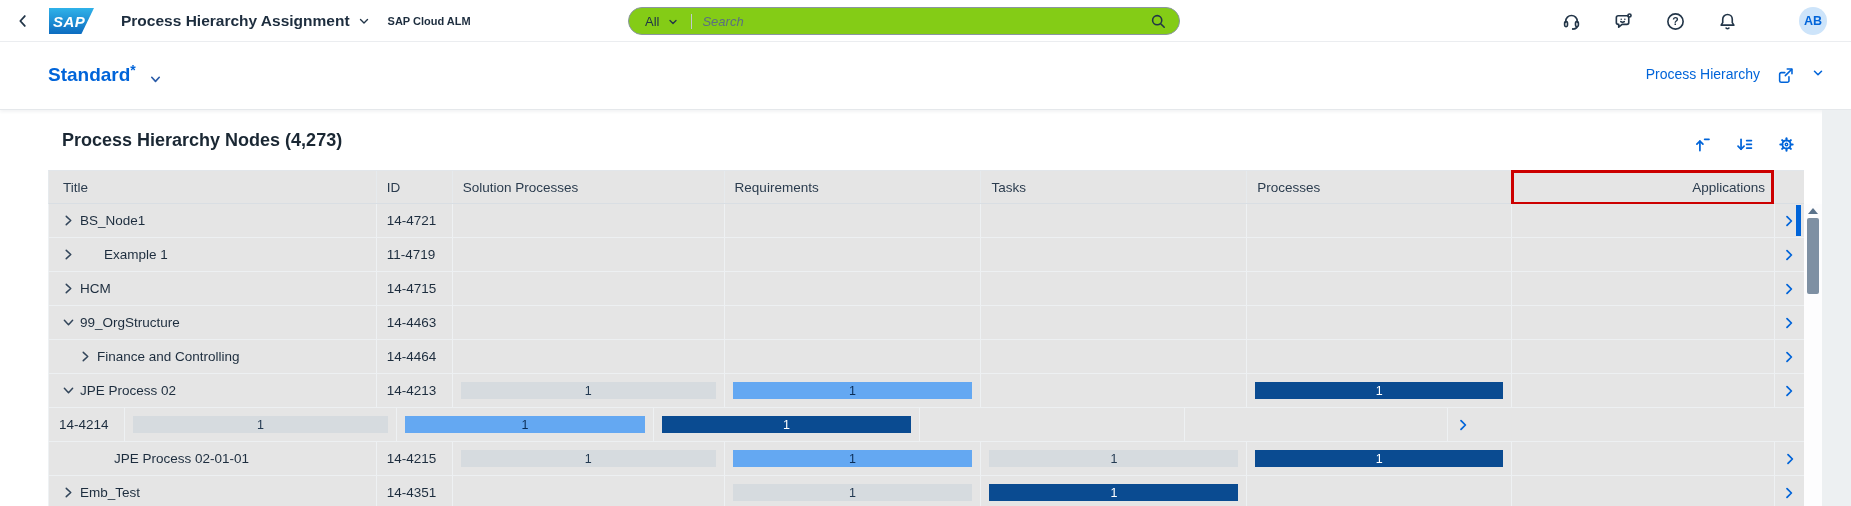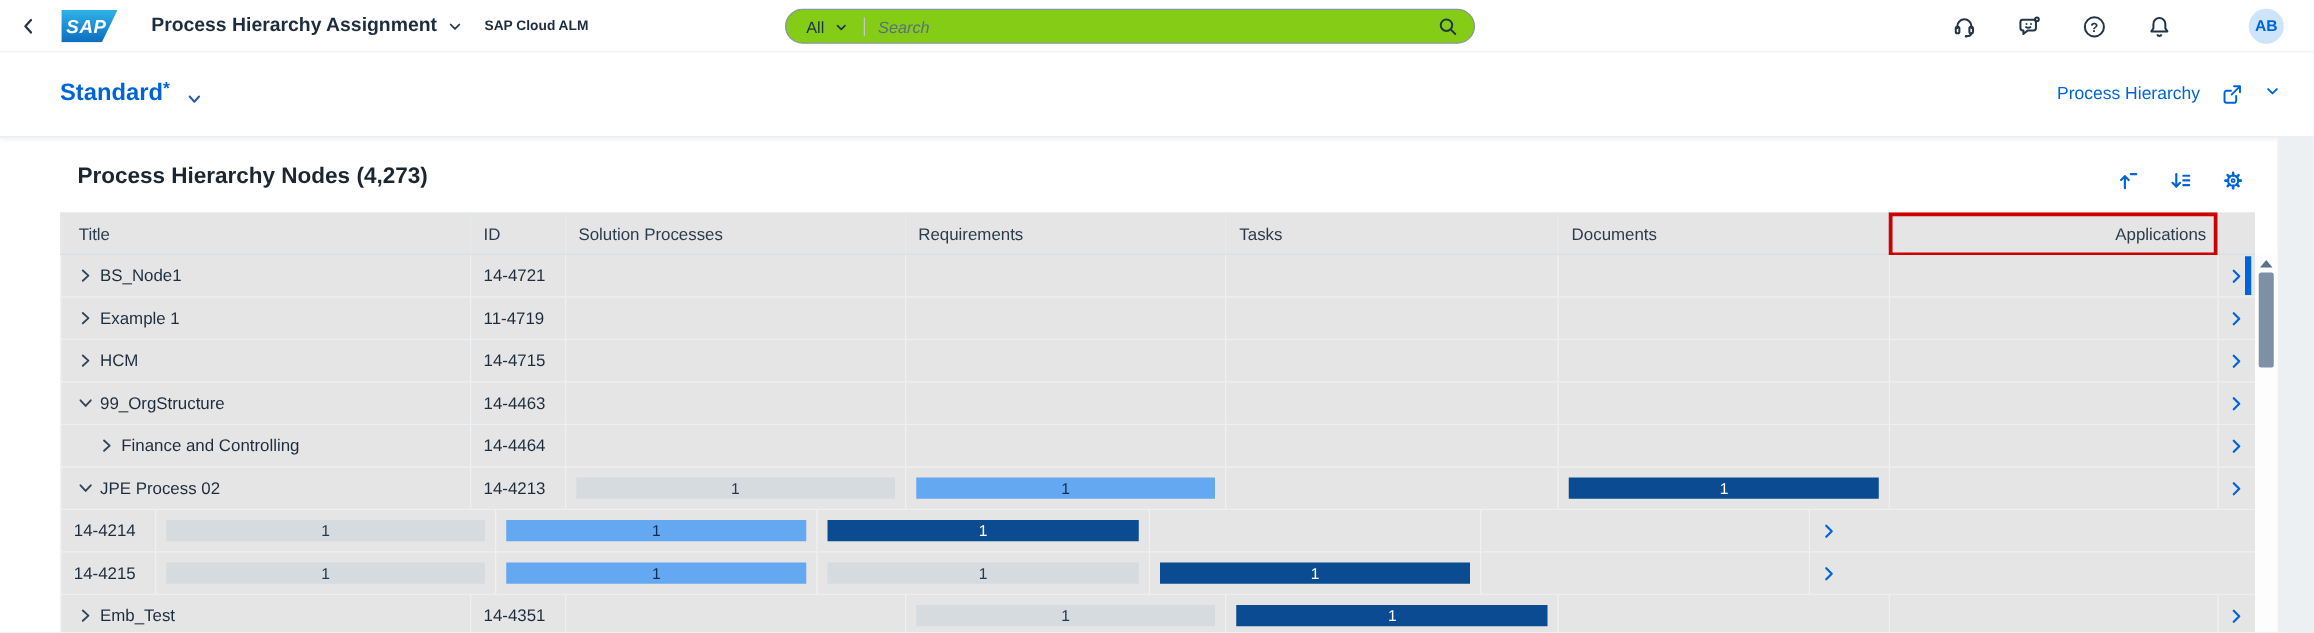--- a/index.html
+++ b/index.html
@@ -233,21 +233,21 @@
       <div class="th c2">
           <span>Solution Processes</span>
         </div>
       <div class="th c3">
           <span>Requirements</span>
         </div>
       <div class="th c4">
           <span>Tasks</span>
         </div>
       <div class="th c5">
-          <span>Documents</span>
+          <span>Processes</span>
         </div>
       <div class="th c6 th-apps">
         <span>Applications</span>
         <div class="col-highlight"></div>
       </div>
       <div class="th c7"></div>
     </div>
 
     <div class="tbody">
         <div class="tr">
@@ -270,21 +270,21 @@
           <div class="td c7">
             <span class="navchev">
               <svg width="16" height="16" viewBox="0 0 20 20" fill="none" stroke="#0064d9" stroke-width="2.2" stroke-linecap="round" stroke-linejoin="round">
                 <polyline points="7.5 4.5 13 10 7.5 15.5"></polyline>
               </svg>
             </span>
           </div>
           <div class="navstrip"></div>
         </div>
         <div class="tr">
-          <div class="td c0" style="padding-left: 12px;">
+          <div class="td c0" style="padding-left: 12px; gap: 24px;">
             <span class="expander">
               <svg width="15" height="15" viewBox="0 0 20 20" fill="none" stroke="#32455a" stroke-width="2" stroke-linecap="round" stroke-linejoin="round">
                 <polyline points="7 4.5 13 10 7 15.5"></polyline>
               </svg>
             </span>
             <span class="rowtitle">Example 1</span>
           </div>
           <div class="td c1">
             <span>11-4719</span>
           </div>
@@ -424,20 +424,24 @@
           <div class="td c6"></div>
           <div class="td c7">
             <span class="navchev">
               <svg width="16" height="16" viewBox="0 0 20 20" fill="none" stroke="#0064d9" stroke-width="2.2" stroke-linecap="round" stroke-linejoin="round">
                 <polyline points="7.5 4.5 13 10 7.5 15.5"></polyline>
               </svg>
             </span>
           </div>
         </div>
         <div class="tr">
+          <div class="td c0" style="padding-left: 46px;">
+            <span class="expander"></span>
+            <span class="rowtitle">JPE Process 02-01-01</span>
+          </div>
           <div class="td c1">
             <span>14-4215</span>
           </div>
           <div class="td bar-td c2">
             <div class="bar" style="background: rgb(214, 219, 223); color: rgb(35, 58, 82);">1</div>
           </div>
           <div class="td bar-td c3">
             <div class="bar" style="background: rgb(100, 168, 242); color: rgb(11, 46, 87);">1</div>
           </div>
           <div class="td bar-td c4">

